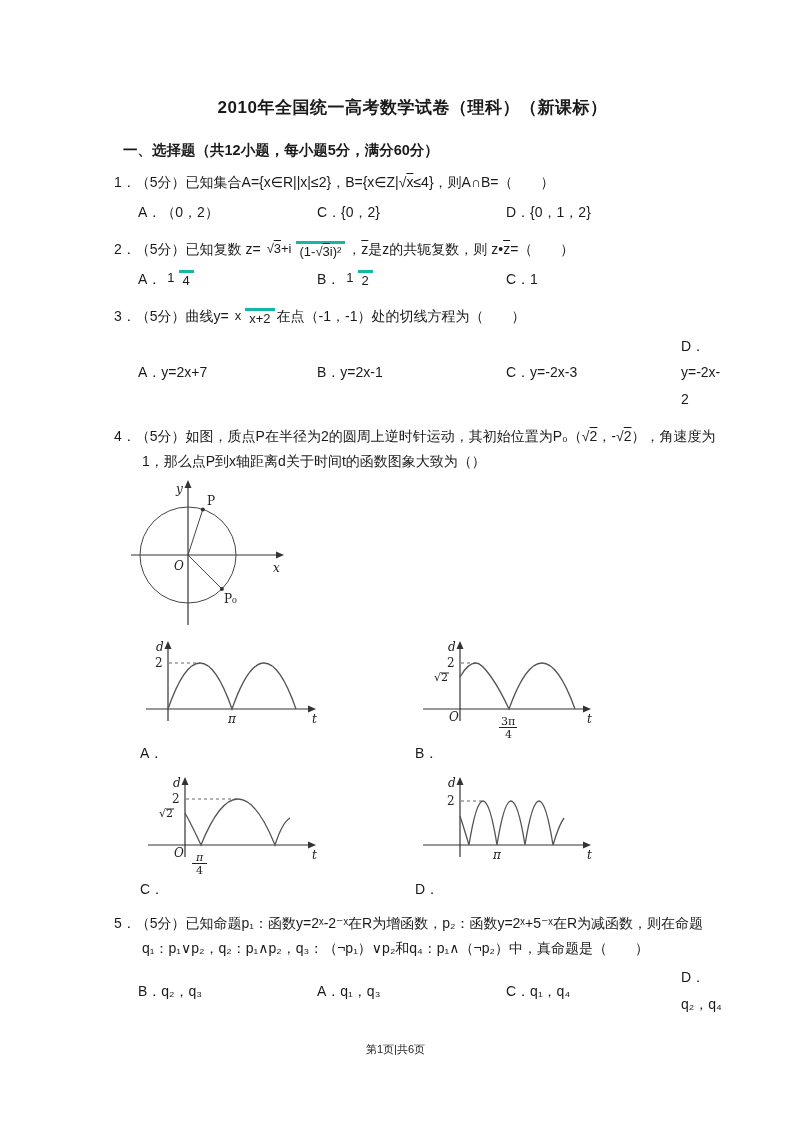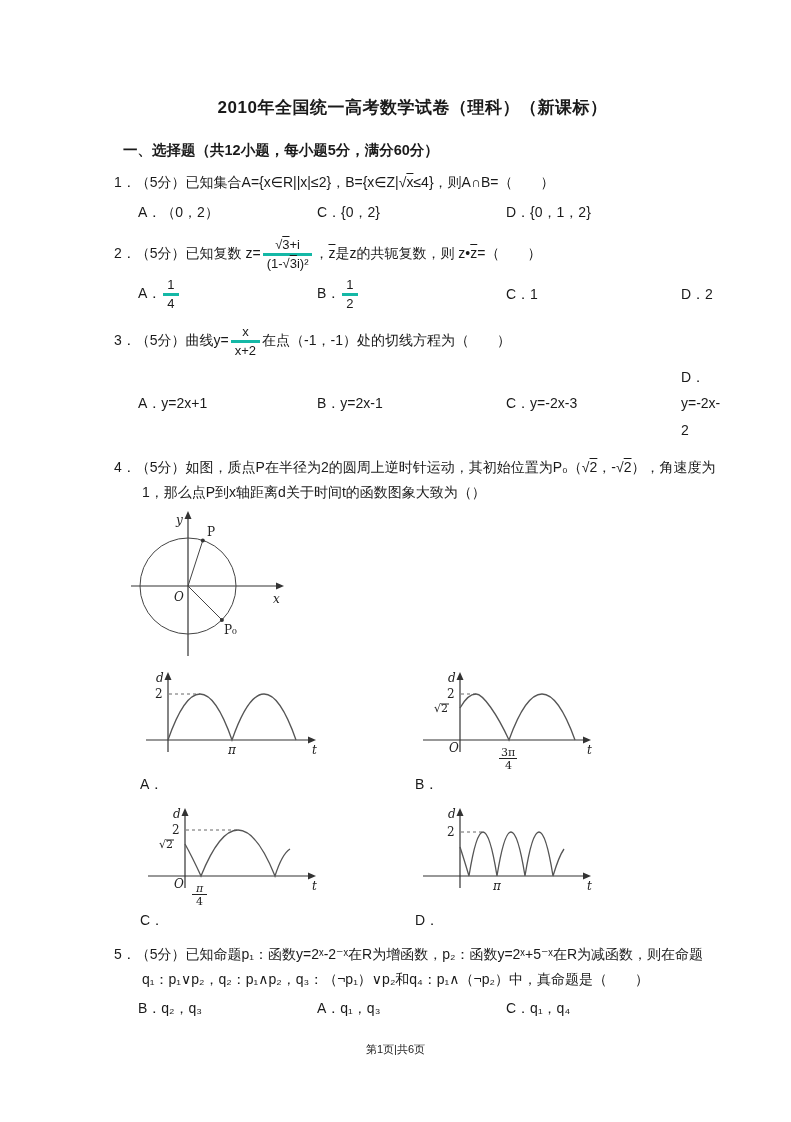--- a/index.html
+++ b/index.html
@@ -10,21 +10,21 @@
   .page {
     position: relative; width: 791px; height: 1122px; box-sizing: border-box;
     padding: 96px 64px 0 98px; overflow: hidden; font-size: 14px; border-radius: 31px;
   }
   .title { text-align: center; font-weight: bold; font-size: 17px; letter-spacing: .5px; margin: 0 0 22px 0; }
   .section { font-weight: bold; font-size: 14.5px; margin: 0 0 10px 25px; }
   .q { margin: 0 0 12px 16px; }
   .qtext { line-height: 1.75; padding-left: 28px; text-indent: -28px; }
   .opts { display: grid; grid-template-columns: 135px 145px 131px auto; margin: 4px 0 0 24px; line-height: 1.9; align-items: center; gap: 44px; }
   .ol { text-decoration: overline; }
-  .frac { display: inline-flex; flex-direction: column; text-align: center; vertical-align: middle; line-height: 1.25; font-size: 13px; margin: 0 2px; text-indent: 0; }
+  .frac { display: inline-flex; text-align: center; vertical-align: middle; line-height: 1.25; font-size: 13px; margin: 0 2px; text-indent: 0; }
   .fnum, .fden { display: block; padding: 0 4px; }
   .fden { border-top: 3px solid #14b8a6; }
   .figures { margin: 4px 0 0 0; }
   .fig-circle { margin: 2px 0 8px 12px; }
   .graph-grid { display: grid; grid-template-columns: 200px 200px; column-gap: 75px; row-gap: 10px; margin-left: 26px; }
   .glabel { font-size: 14px; margin-top: 2px; }
   svg { display: block; }
   svg text { font-family: "DejaVu Serif", "Liberation Serif", serif; font-size: 12px; fill: #222; }
   svg text.sm { font-size: 11px; }
   svg text.itl { font-style: italic; }
@@ -61,31 +61,30 @@
     <div class="opts">
       <span><span>A．</span><span class="frac">
             <span class="fnum">1</span>
             <span class="fden">4</span>
           </span></span>
       <span><span>B．</span><span class="frac">
             <span class="fnum">1</span>
             <span class="fden">2</span>
           </span></span>
       <span>C．1</span>
-      <span>D．2</span>
     </div>
   </div>
 
   <div class="q">
     <div class="qtext"><span>3．</span><span>（5分）曲线y=</span><span class="frac">
           <span class="fnum">x</span>
           <span class="fden">x+2</span>
         </span><span>在点（-1，-1）处的切线方程为（　　）</span></div>
     <div class="opts">
-      <span>A．y=2x+1</span>
+      <span>A．y=2x+7</span>
       <span>B．y=2x-1</span>
       <span>C．y=-2x-3</span>
       <span>D．y=-2x-2</span>
     </div>
   </div>
 
   <div class="q">
     <div class="qtext"><span>4．</span><span>（5分）如图，质点P在半径为2的圆周上逆时针运动，其初始位置为P₀（</span><span>√</span><span class="ol">2</span><span>，-</span><span>√</span><span class="ol">2</span><span>），角速度为1，那么点P到x轴距离d关于时间t的函数图象大致为（</span><span>）</span></div>
 
     <div class="figures">
@@ -188,18 +187,19 @@
       </div>
     </div>
   </div>
 
   <div class="q">
     <div class="qtext"><span>5．</span><span>（5分）已知命题p₁：函数y=2ˣ-2⁻ˣ在R为增函数，p₂：函数y=2ˣ+5⁻ˣ在R为减函数，则在命题q₁：p₁∨p₂，q₂：p₁∧p₂，q₃：（¬p₁）∨p₂和q₄：p₁∧（¬p₂）中，真命题是（　　）</span></div>
     <div class="opts">
       <span>B．q₂，q₃</span>
       <span>A．q₁，q₃</span>
       <span>C．q₁，q₄</span>
+      <span>D．q₂，q₄</span>
     </div>
   </div>
 
   <div class="footer">第1页|共6页</div>
 
 </div>
 
 </body></html>

